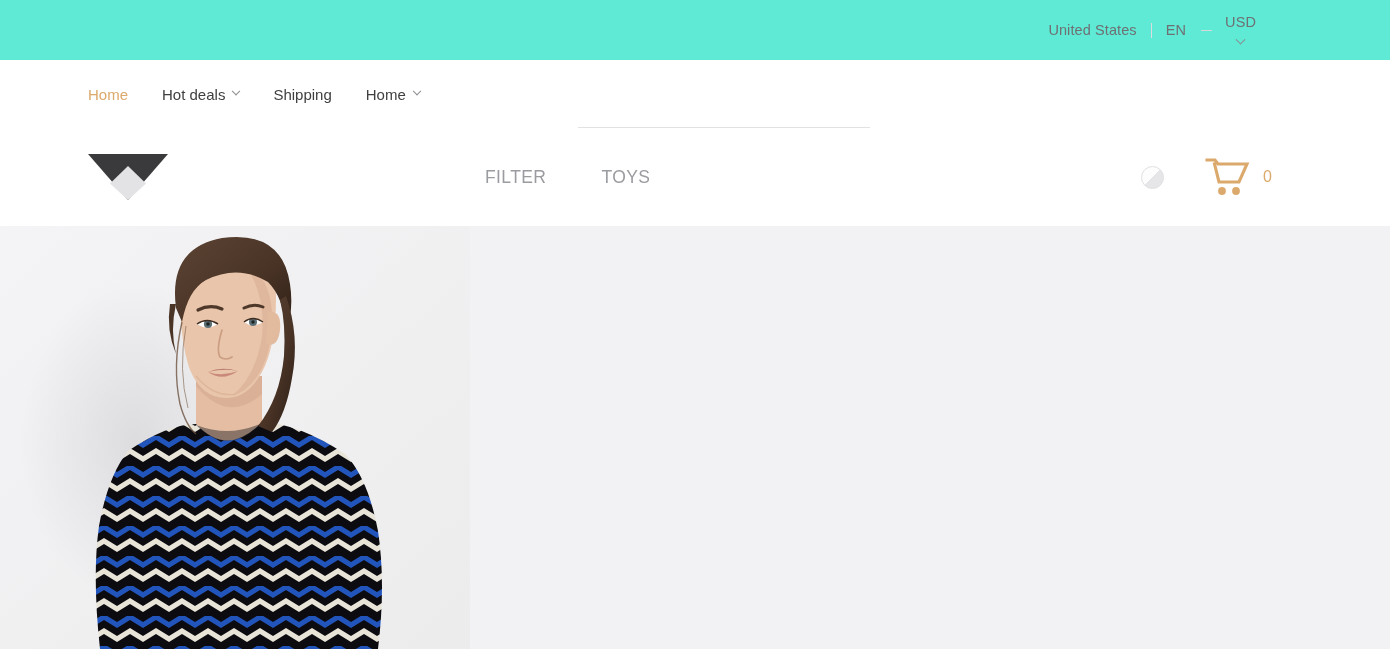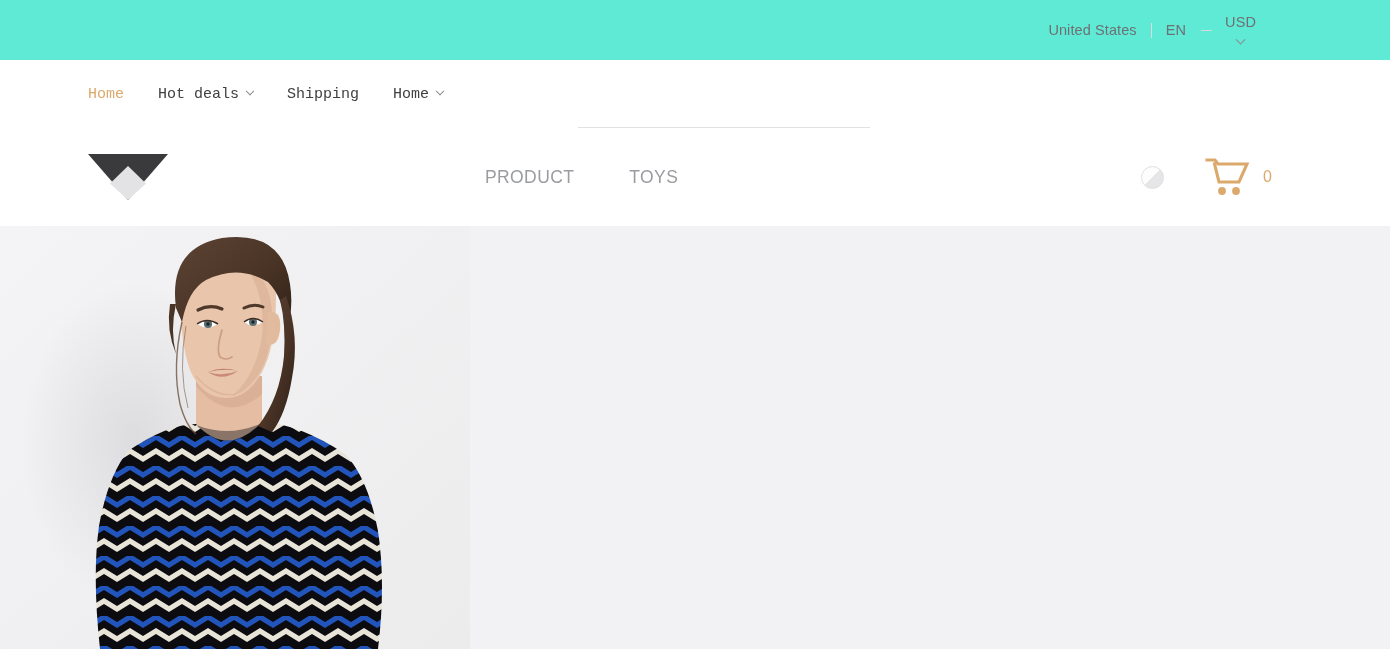--- a/index.html
+++ b/index.html
@@ -78,21 +78,20 @@
     align-items: center;
     padding: 0 122px 0 88px;
     background: #ffffff;
     position: relative;
   }
   .leftnav {
     display: flex;
     align-items: center;
     gap: 34px;
     font-size: 15px;
-    font-family: Liberation Mono, monospace;
   }
   .leftnav a {
     color: #404040;
     text-decoration: none;
     display: flex;
     align-items: center;
     gap: 8px;
     cursor: pointer;
     white-space: nowrap;
   }
@@ -278,21 +277,21 @@
 <div class="mainhead">
 
   <div class="logo">
     <svg width="80" height="46" viewBox="0 0 80 46">
       <path d="M0 0 L40 46 L80 0 Z" fill="#3a3a3c"></path>
       <path d="M40 12 L58 29.5 L40 46 L22 29.5 Z" fill="#e3e3e5"></path>
     </svg>
   </div>
 
   <nav class="cats">
-    <a>PRODUCT</a>
+    <a>FILTER</a>
     <a>TOYS</a>
   </nav>
 
   <div class="headright">
     <div class="compare-icon"></div>
     <div class="cart">
       <svg width="46" height="44" viewBox="0 0 46 44">
         <path d="M3 5 H11 L14 9 H43 L35 27 H15 L10.5 9" fill="none" stroke="#dca96c" stroke-width="3.1" stroke-linejoin="miter" stroke-linecap="square"></path>
         <circle cx="18" cy="36" r="3.9" fill="#dca96c"></circle>
         <circle cx="32" cy="36" r="3.9" fill="#dca96c"></circle>

